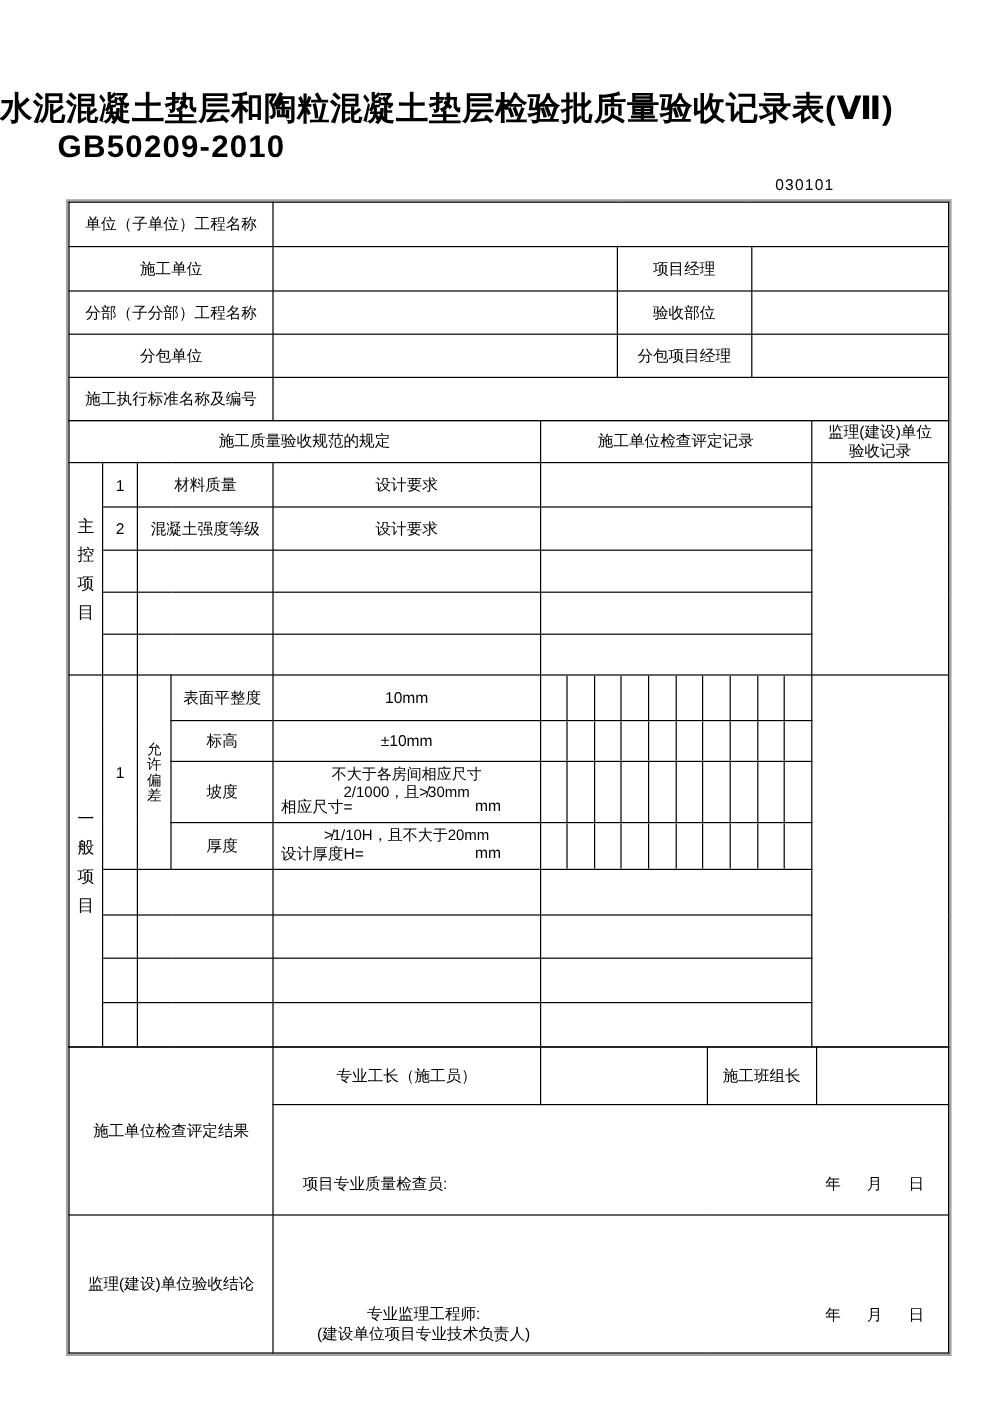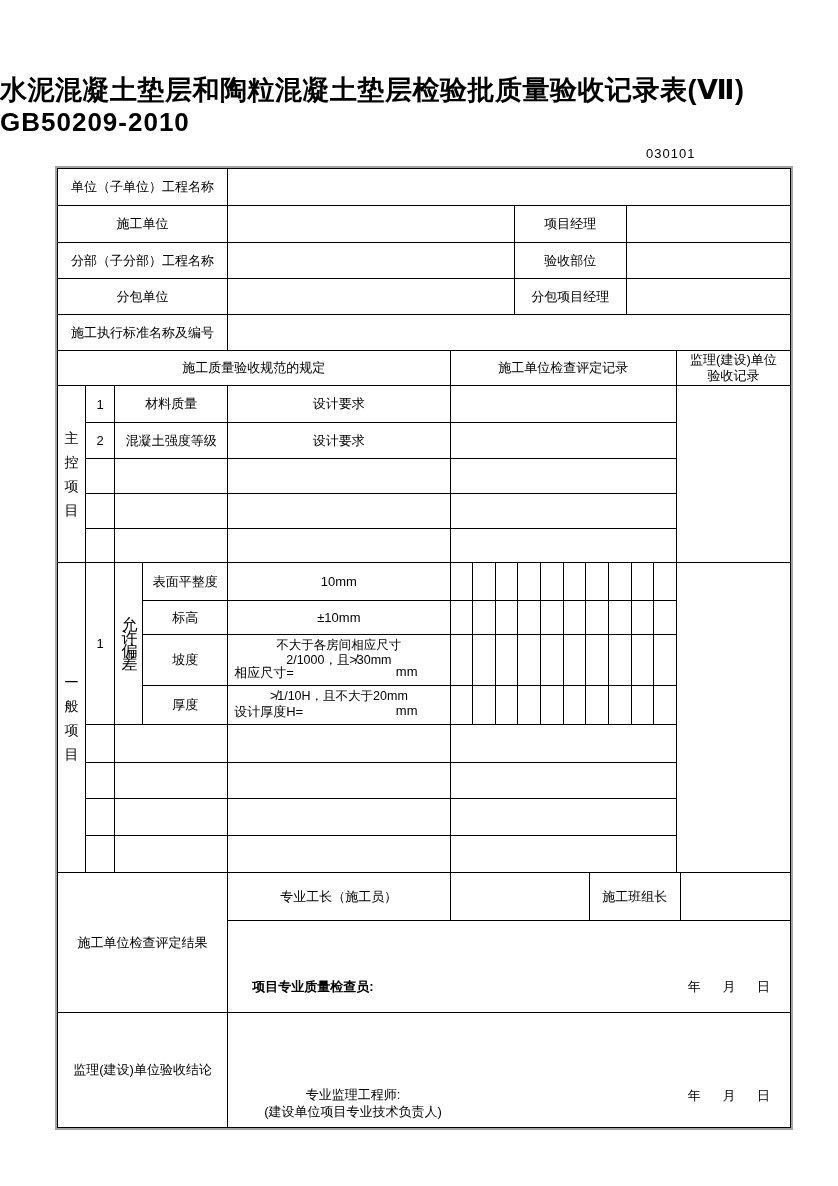--- a/index.html
+++ b/index.html
@@ -3,43 +3,43 @@
 <meta charset="utf-8">
 <style>
   html,body { margin:0; padding:0; background:#ffffff; }
   .page {
     position:relative; width:838px; height:1186px; background:#ffffff;
     font-family:"Liberation Sans","DejaVu Sans",sans-serif; color:#000;
     overflow:hidden;
   }
   .title-block { position:absolute; top:74px; left:0; width:100%; text-align:left; font-weight:bold; }
   .t1 { font-size:27px; line-height:33px; letter-spacing:0.5px; }
-  .t2 { font-size:26px; line-height:30px; letter-spacing:1px; }
+  .t2 { font-size:26px; line-height:30px; letter-spacing:1px;padding-left:48px; }
   .form-code { position:absolute; top:146px; left:646px; font-size:13px; letter-spacing:1px; }
 
   .form-box { position:absolute; left:55px; top:166px; width:738px; border:2px solid #a3a3a3; box-sizing:border-box; }
   table.tbl { width:100%; border-collapse:collapse; table-layout:fixed; }
   table.tbl + table.tbl { margin-top:-1px; }
   td { border:1px solid #000; font-size:13px; text-align:center; vertical-align:middle; padding:0; overflow:hidden; }
 
   .vtext { width:16px; margin:0 auto; word-break:break-all; line-height:24px; font-size:14px; }
-  .vtext-sm { width:14px; margin:0 auto; word-break:break-all; line-height:13px; font-size:16px; }
+  .vtext-sm { width:14px; margin:0 auto; word-break:break-all; line-height:13px; font-size:12px; }
 
   .hdr2 div { line-height:16px; font-size:13px; }
 
   td.rel { position:relative; }
   .req-top { padding-top:3px; font-size:12.5px; line-height:15px; }
   .fill-line { position:absolute; left:6px; right:0; bottom:3px; display:flex; justify-content:space-between; padding-right:32px; font-size:13px; }
 
   td.gridcell { position:relative; }
   .grid10 { position:absolute; top:0; left:0; right:0; bottom:0; display:flex; }
   .grid10 div { flex:1; border-right:1px solid #000; }
   .grid10 div:last-child { border-right:none; }
 
-  .sig-label { position:absolute; left:24px; bottom:16px; font-size:13px;font-weight:bold; }
+  .sig-label { position:absolute; left:24px; bottom:16px; font-size:13px; }
   .sig-date { position:absolute; right:20px; bottom:16px; font-size:13px; word-spacing:18px; white-space:nowrap; }
   .eng-block { position:absolute; left:36px; bottom:7px; text-align:center; font-size:13px; line-height:17px; }
   .eng-date { position:absolute; right:20px; bottom:22px; font-size:13px; word-spacing:18px; white-space:nowrap; }
 </style>
 </head>
 <body>
 
 <div class="page">
 
   <div class="title-block">

